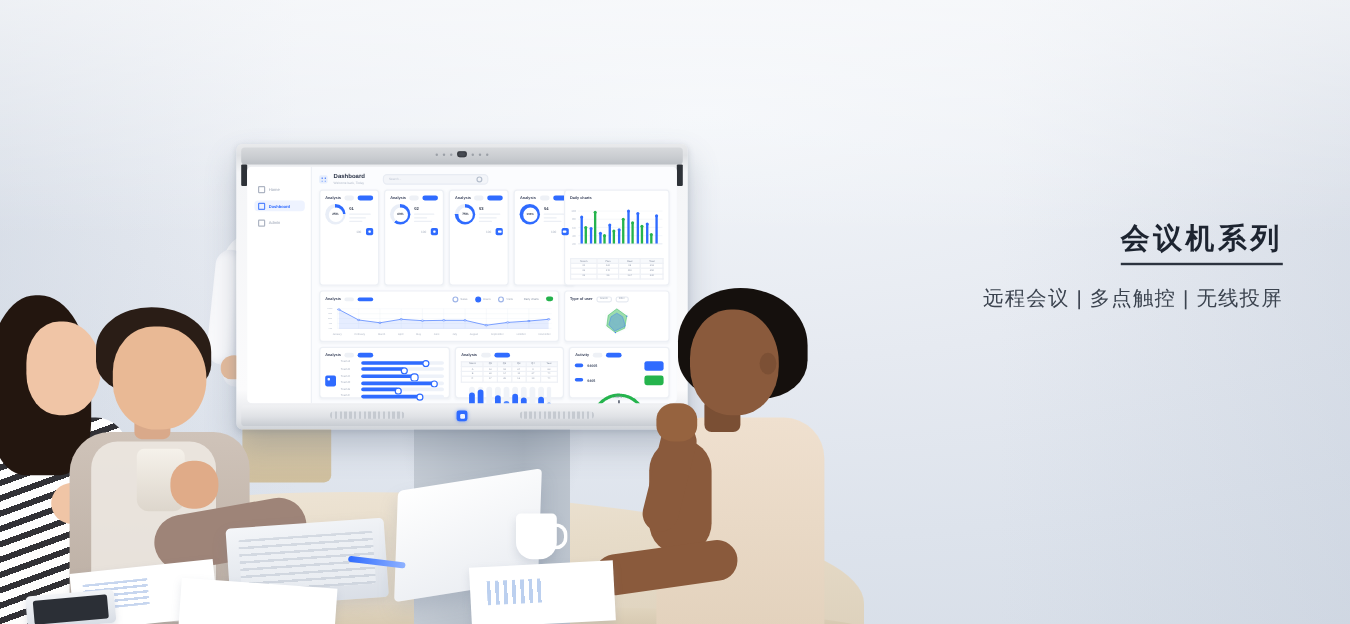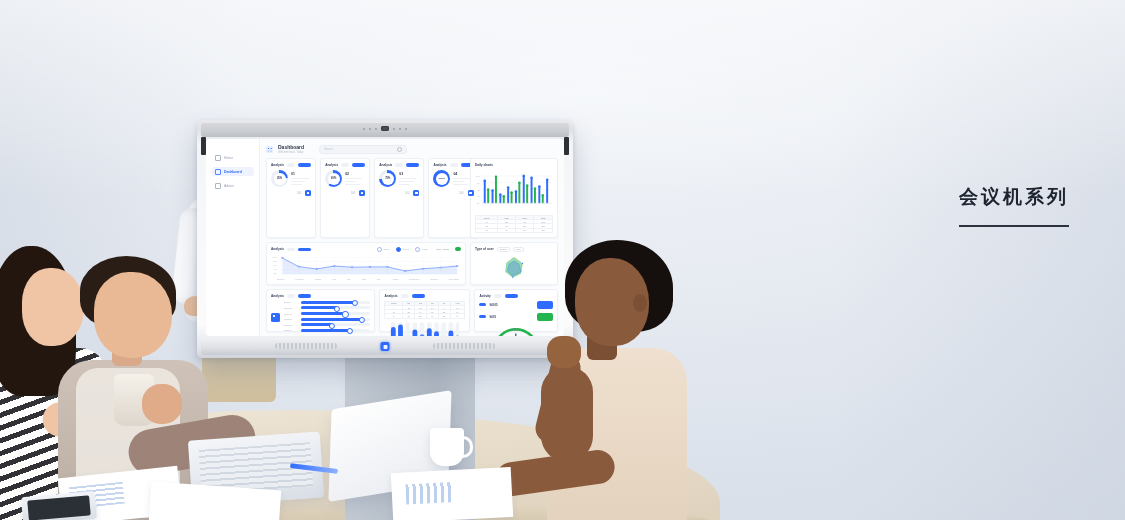--- a/index.html
+++ b/index.html
@@ -212,22 +212,22 @@
     background:repeating-linear-gradient(90deg,#bcd0ef 0 3px,#fff 3px 7px);}
   .phone{position:absolute;left:22px;top:494px;width:74px;height:28px;border-radius:4px;
     background:linear-gradient(180deg,#f2f4f7,#d8dde5);transform:rotate(-5deg);
     box-shadow:0 3px 6px rgba(120,132,155,.2);}
   .phone::after{content:"";position:absolute;inset:4px 6px;background:#2b2f36;border-radius:2px;}
   .pen{position:absolute;left:290px;top:466px;width:48px;height:5px;border-radius:3px;
     background:linear-gradient(90deg,#2f6bff,#8fb2ff);transform:rotate(7deg);}
 
   
   .copy{position:absolute;right:56px;top:186px;text-align:right;color:#1d2430;}
-  .eyebrow{font-size:19px;font-weight:bold;letter-spacing:3px;line-height:1.2;
-    display:inline-block;padding-bottom:16px;border-bottom:2px solid #2c333f;}
+  .eyebrow{font-size:24px;font-weight:bold;letter-spacing:3px;line-height:1.2;
+    display:inline-block;padding-bottom:4px;border-bottom:2px solid #2c333f;}
   .headline{margin-top:14px;font-size:54px;font-weight:bold;letter-spacing:2px;line-height:1.06;color:#10161f;}
   .subline{margin-top:16px;font-size:17px;letter-spacing:1px;color:#3b434f;}
 </style>
 </head>
 <body>
 
 <div class="stage">
   <div class="wall-shade"></div>
 
   <div class="table-top"></div>
@@ -783,14 +783,15 @@
   <div class="paper p1"></div>
   <div class="paper p2"></div>
   <div class="paper p3"></div>
   <div class="phone"></div>
   <div class="pen"></div>
 
   <div class="copy">
     <div>
       <span class="eyebrow">会议机系列</span>
     </div>
+    <div class="subline">远程会议 | 多点触控 | 无线投屏</div>
   </div>
 </div>
 
 </body></html>

